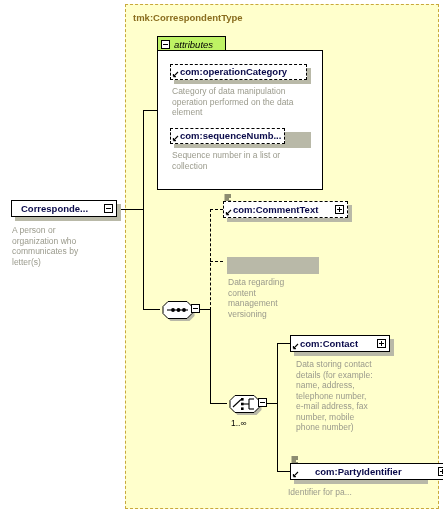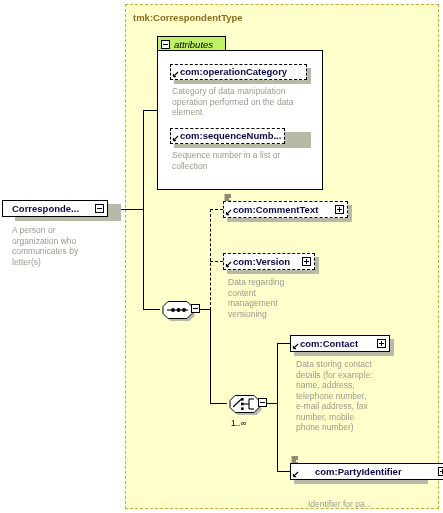--- a/index.html
+++ b/index.html
@@ -168,21 +168,21 @@
   <div class="ln v" style="left:210px;top:309px;height:94px;"></div>
   <div class="ln h" style="left:210px;top:403px;width:17px;"></div>
 
   <div class="ln h" style="left:267px;top:403px;width:10px;"></div>
 
   <div class="ln v" style="left:277px;top:343px;height:128px;"></div>
   <div class="ln h" style="left:277px;top:343px;width:13px;"></div>
   <div class="ln h" style="left:277px;top:471px;width:13px;"></div>
 
   <div class="node-shadow" style="left:15px;top:204px;width:106px;height:17px;"></div>
-  <div class="node solid" style="left:2px;top:200px;width:106px;">
+  <div class="node solid" style="left:11px;top:200px;width:106px;">
     <span class="nlabel">Corresponde...</span>
     <span class="expander" style="margin-left:auto;"></span>
   </div>
   <div class="doc" style="left:12px;top:225px;width:100px;">A person or
 organization who
 communicates by
 letter(s)</div>
 
   <div class="attr-tab" style="left:157px;top:36px;width:69px;">
     <span class="pm-box"></span>
@@ -217,27 +217,20 @@
   <div class="node-shadow" style="left:227px;top:205px;width:125px;height:17px;"></div>
   <div class="node dashed" style="left:223px;top:201px;width:125px;">
     <svg class="arrow-ic" viewBox="0 0 7 7">
         <path d="M6 1 L1.4 5.6 M1.4 5.6 L1.4 3.1 M1.4 5.6 L3.9 5.6" stroke="#000" stroke-width="1.1" fill="none"></path>
       </svg>
     <span class="nlabel">com:CommentText</span>
     <span class="expander plus" style="margin-left:auto;"></span>
   </div>
 
   <div class="node-shadow" style="left:227px;top:257px;width:92px;height:17px;"></div>
-  <div class="node dashed" style="left:223px;top:253px;width:92px;">
-    <svg class="arrow-ic" viewBox="0 0 7 7">
-        <path d="M6 1 L1.4 5.6 M1.4 5.6 L1.4 3.1 M1.4 5.6 L3.9 5.6" stroke="#000" stroke-width="1.1" fill="none"></path>
-      </svg>
-    <span class="nlabel">com:Version</span>
-    <span class="expander plus" style="margin-left:auto;"></span>
-  </div>
   <div class="doc" style="left:228px;top:277px;width:90px;">Data regarding
 content
 management
 versioning</div>
 
   <svg class="comp" style="left:158px;top:296px;" width="44" height="26" viewBox="0 0 44 26">
     <path d="M10 22.5 L5 17.5 L5 10.5 L10 5.5 L29 5.5 L34 10.5 L34 17.5 L29 22.5 Z" fill="#b9b9a8" stroke="none" transform="translate(2.5,2.5)"></path>
     <path d="M10 22.5 L5 17.5 L5 10.5 L10 5.5 L29 5.5 L34 10.5 L34 17.5 L29 22.5 Z" fill="#ffffff" stroke="#000" stroke-width="1"></path>
     <line x1="9" y1="14" x2="30" y2="14" stroke="#000" stroke-width="1.1"></line>
     <circle cx="15" cy="14" r="1.9" fill="#000"></circle>
@@ -281,15 +274,15 @@
     <path d="M0.5 1 H7 M0.5 3 H7 M0.5 5 H5 M0.5 7 H7" stroke="#000" stroke-width="0.9" fill="none"></path>
   </svg>
   <div class="node-shadow" style="left:294px;top:467px;width:134px;height:17px;"></div>
   <div class="node solid" style="left:290px;top:463px;width:161px;padding-left:24px;">
     <svg class="arrow-ic" viewBox="0 0 7 7">
         <path d="M6 1 L1.4 5.6 M1.4 5.6 L1.4 3.1 M1.4 5.6 L3.9 5.6" stroke="#000" stroke-width="1.1" fill="none"></path>
       </svg>
     <span class="nlabel">com:PartyIdentifier</span>
     <span class="expander plus" style="margin-left:auto;"></span>
   </div>
-  <div class="doc" style="left:308px;top:487px;width:130px;margin-top:12px;">Identifier for pa...</div>
+  <div class="doc" style="left:288px;top:487px;width:130px;">Identifier for pa...</div>
 
 </div>
 
 </body></html>

